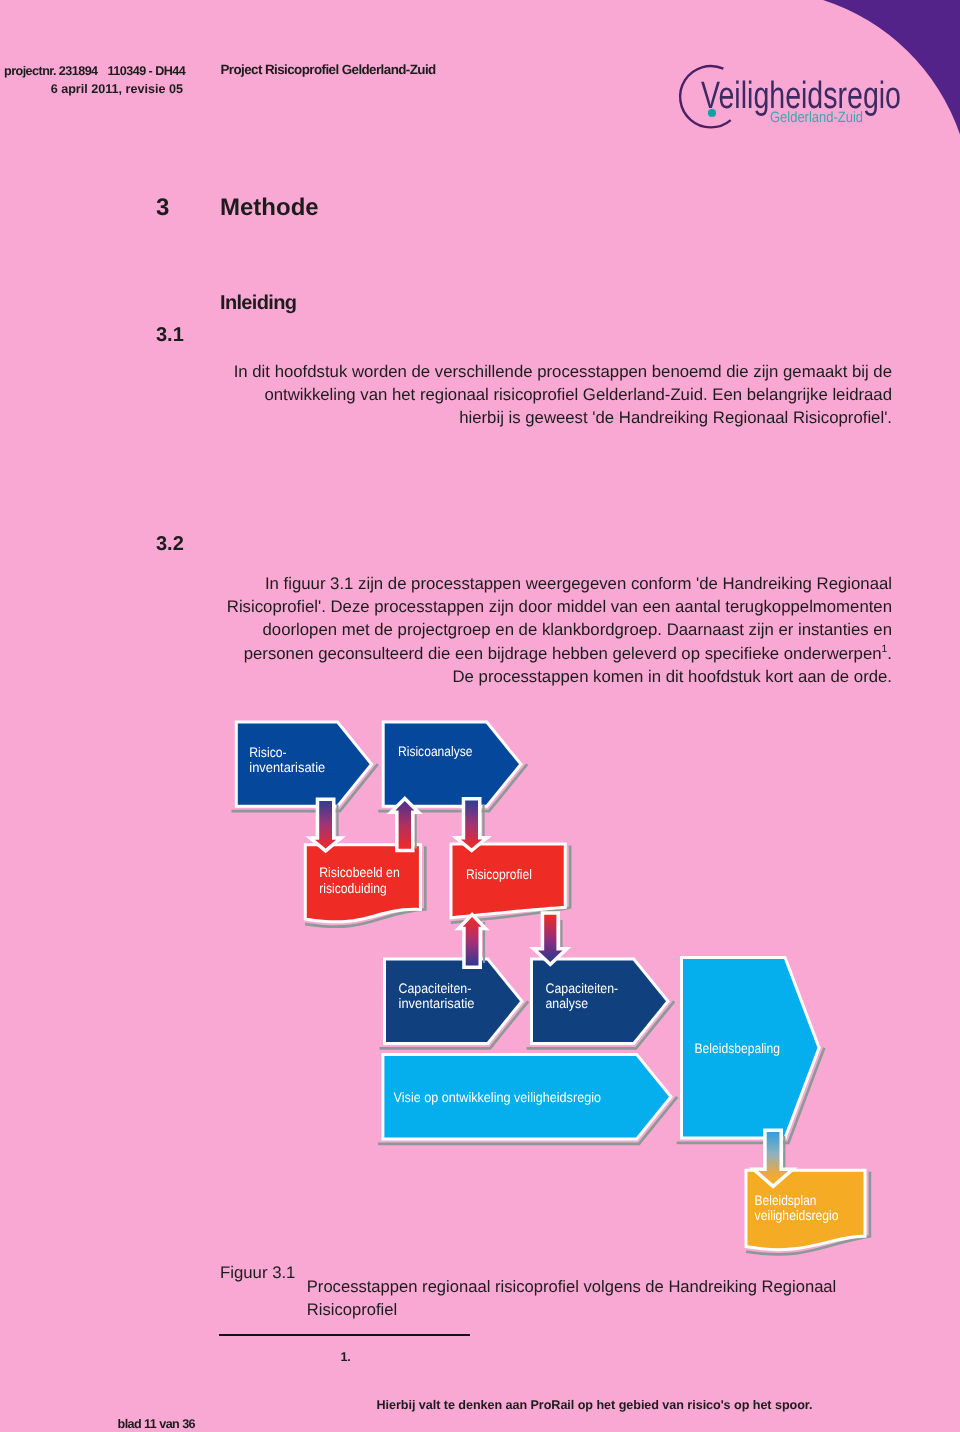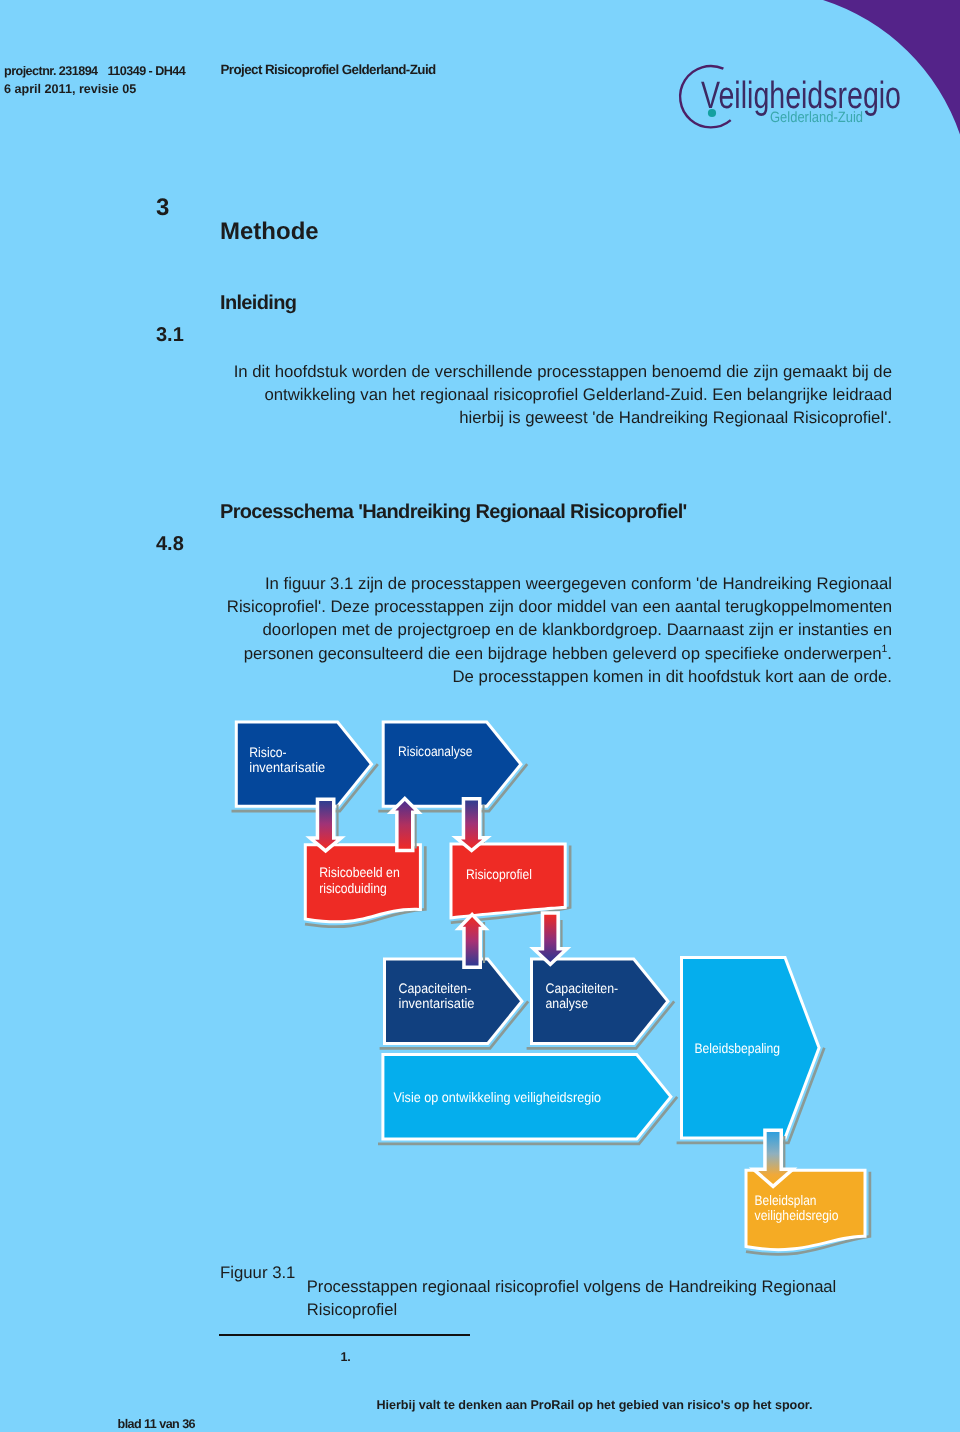--- a/index.html
+++ b/index.html
@@ -1,33 +1,33 @@
 <!DOCTYPE html>
 <html><head>
 <meta charset="utf-8">
 <style>
   html,body{margin:0;padding:0;background:#fff;}
   body{width:960px;height:1432px;font-family:"Liberation Sans",sans-serif;color:#1c1c1c;overflow:hidden;
         -webkit-font-smoothing:antialiased;text-rendering:geometricPrecision;}
-  .page{position:relative;width:960px;height:1432px;background:#7dd3fc;overflow:hidden;}
+  .page{position:relative;width:960px;height:1432px;background:#f9a8d4;overflow:hidden;}
 
   
   .corner-arc{position:absolute;left:0;top:0;width:960px;height:210px;}
   .hdr-left{position:absolute;left:4px;top:61.5px;width:179px;font-size:12.6px;font-weight:bold;
             line-height:18.8px;letter-spacing:-0.55px;}
   .hdr-left .gap{display:inline-block;width:10px;}
   .hdr-left .l2{letter-spacing:0.0px;}
   .hdr-left .l1{text-align:left;white-space:pre;}
-  .hdr-left .l2{text-align:left;white-space:pre;}
+  .hdr-left .l2{text-align:right;white-space:pre;}
   .hdr-title{position:absolute;left:220.5px;top:61.5px;font-size:13.4px;font-weight:bold;letter-spacing:-0.58px;}
   .logo{position:absolute;left:662px;top:48px;width:280px;height:100px;}
 
   
   .h1-num{position:absolute;left:156px;font-size:24px;font-weight:bold;letter-spacing:0px;}
-  .h1-txt{position:absolute;left:220px;font-size:24px;font-weight:bold;letter-spacing:0px;margin-top:24px;}
+  .h1-txt{position:absolute;left:220px;font-size:24px;font-weight:bold;letter-spacing:0px;}
   .h2-num{position:absolute;left:156px;font-size:20px;font-weight:bold;margin-top:32px;}
   .h2-txt{position:absolute;left:220px;font-size:20px;font-weight:bold;letter-spacing:-0.66px;}
 
   .body-par{position:absolute;left:220px;width:672px;font-size:16.75px;line-height:23.4px;
             text-align:right;color:#1c1c1c;}
   sup{font-size:0.62em;vertical-align:super;line-height:0;}
 
   
   .figure{position:absolute;left:0;top:0;width:960px;height:1432px;pointer-events:none;}
 
@@ -62,22 +62,21 @@
     <text x="108" y="73.5" font-family="'Liberation Sans',sans-serif" font-size="15" fill="#3aa8ad" textLength="93" lengthAdjust="spacingAndGlyphs">Gelderland-Zuid</text>
   </svg>
 
   <div class="h1-num" style="top:194px">3</div>
   <div class="h1-txt" style="top:194px">Methode</div>
 
   <div class="h2-num" style="top:292px">3.1</div>
   <div class="h2-txt" style="top:292px">Inleiding</div>
   <div class="body-par" style="top:359.5px">In dit hoofdstuk worden de verschillende processtappen benoemd die zijn gemaakt bij de ontwikkeling van het regionaal risicoprofiel Gelderland-Zuid. Een belangrijke leidraad hierbij is geweest 'de Handreiking Regionaal Risicoprofiel'.</div>
 
-  <div class="h2-num" style="top:501px">4.8</div>
-  <div class="h2-txt" style="top:501px">Processchema 'Handreiking Regionaal Risicoprofiel'</div>
+  <div class="h2-num" style="top:501px">3.2</div>
   <div class="body-par" style="top:571.5px"><span>In figuur 3.1 zijn de processtappen weergegeven conform 'de Handreiking Regionaal Risicoprofiel'. Deze processtappen zijn door middel van een aantal terugkoppelmomenten doorlopen met de projectgroep en de klankbordgroep. Daarnaast zijn er instanties en personen geconsulteerd die een bijdrage hebben geleverd op specifieke onderwerpen</span><sup>1</sup><span>. De processtappen komen in dit hoofdstuk kort aan de orde.</span></div>
 
   <svg class="figure" viewBox="0 0 960 1432" width="960" height="1432">
     <defs>
       <linearGradient id="gArrDown" x1="0" y1="0" x2="0" y2="1">
         <stop offset="0" stop-color="#2f3d90"></stop>
           <stop offset="0.48" stop-color="#a03377"></stop>
           <stop offset="1" stop-color="#ee2a28"></stop>
       </linearGradient>
       <linearGradient id="gArrUp" x1="0" y1="0" x2="0" y2="1">

